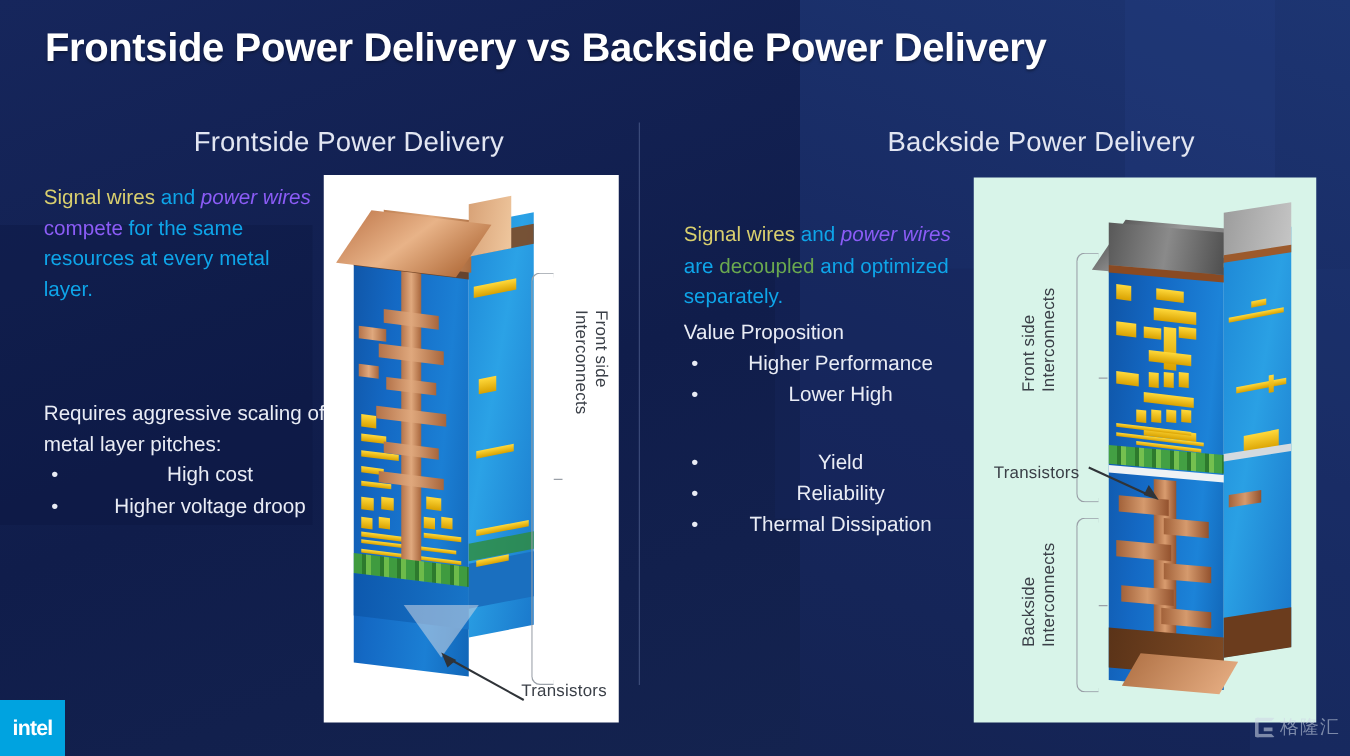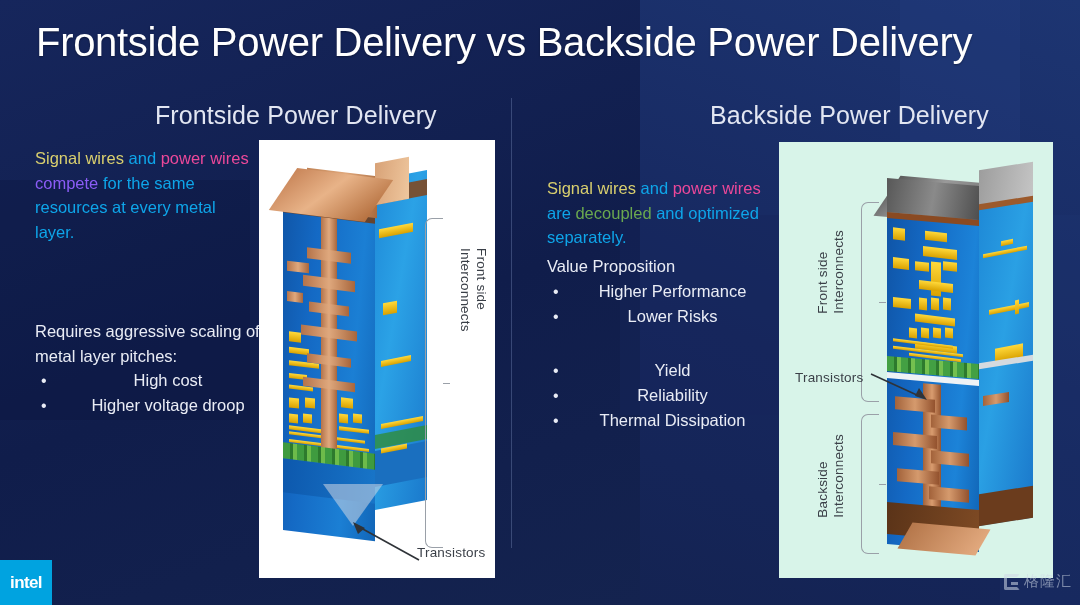--- a/index.html
+++ b/index.html
@@ -19,29 +19,29 @@
   .p1 { left: 0;    top: 0;   width: 640px; height: 605px; background: linear-gradient(160deg,#16265c 0%,#101d4b 55%,#14234f 100%); }
   .p2 { left: 640px;top: 0;   width: 440px; height: 605px; background: linear-gradient(200deg,#1d3572 0%,#16275e 60%,#142352 100%); }
   .p3 { left: 900px;top: 0;   width: 120px; height: 215px; background: rgba(40,70,140,.22); }
   .p4 { left: 620px;top: 215px;width: 200px;height: 200px; background: rgba(22,38,92,.45); }
   .p5 { left: 0;    top: 180px;width: 250px;height: 240px; background: rgba(10,20,58,.30); }
   .p6 { left: 1000px;top:215px;width: 80px; height: 390px; background: rgba(30,55,115,.25); }
 
   
   #title {
     position: absolute; left: 36px; top: 20px;
-    font-size: 40px; font-weight: 400; color: #ffffff;
+    font-size: 32px; font-weight: 700; color: #ffffff;
     letter-spacing: -.3px; white-space: nowrap;
     text-shadow: 0 1px 2px rgba(0,0,0,.35);
   }
 
   
   .col-head {
     position: absolute; top: 101px;
-    font-size: 25px; color: #e2e6f2; font-weight: 400;
+    font-size: 22px; color: #e2e6f2; font-weight: 400;
     letter-spacing: .1px;
   }
   #head-left  { left: 155px; }
   #head-right { left: 686px; margin-left: 24px; }
 
   
   #divider {
     position: absolute; left: 511px; top: 98px;
     width: 1px; height: 450px;
     background: rgba(150,170,215,.30);
@@ -53,21 +53,21 @@
     font-size: 16.5px; line-height: 24.5px;
     color: #e9ecf5; font-weight: 400;
   }
   .blk-l1 { left: 35px;  top: 146px; width: 220px; }
   .blk-l2 { left: 35px;  top: 319px; width: 235px; }
   .blk-r1 { left: 547px; top: 146px; width: 215px; margin-top: 30px; }
   .blk-r2 { left: 547px; top: 254px; width: 220px; }
   .blk-r3 { left: 547px; top: 358px; width: 220px; }
 
   .t-yellow { color: #d9cf6e; }
-  .t-gold   { color: #ec4899; }
+  .t-gold   { color: #8b5cf6; font-style: italic; }
   .t-red    { color: #8b5cf6; text-align: right; }
   .t-green  { color: #6aa84f; }
   .t-white  { color: #0ea5e9; }
 
   ul.bullets { list-style: none; margin: 0; padding: 0; }
   ul.bullets li {
     position: relative; padding-left: 31px;
     line-height: 25px; white-space: nowrap; text-align: center;
   }
   ul.bullets li::before {
@@ -330,21 +330,21 @@
   </div>
 
   <div class="body-text blk-r1">
     <span class="t-yellow">Signal wires</span><span class="t-white"> and </span><span class="t-gold">power wires</span><span class="t-white"> are </span><span class="t-green">decoupled</span><span class="t-white"> and optimized separately.</span>
   </div>
 
   <div class="body-text blk-r2">
     <div>Value Proposition</div>
     <ul class="bullets">
       <li>Higher Performance</li>
-      <li>Lower Risks</li>
+      <li>Lower High</li>
     </ul>
   </div>
 
   <div class="body-text blk-r3">
     <ul class="bullets">
       <li>Yield</li>
       <li>Reliability</li>
       <li>Thermal Dissipation</li>
     </ul>
   </div>

